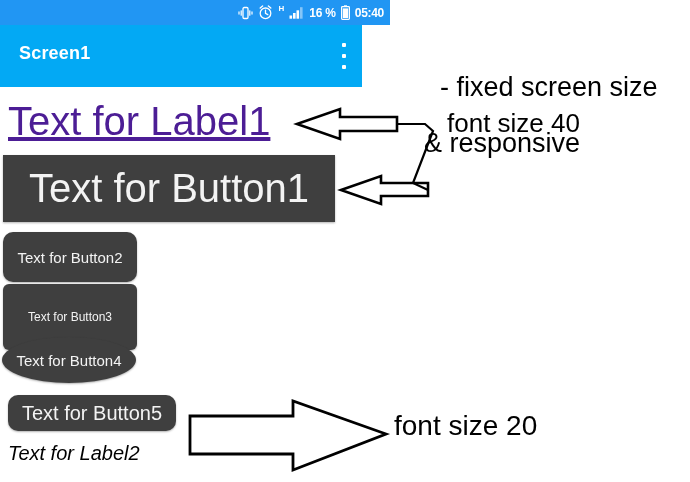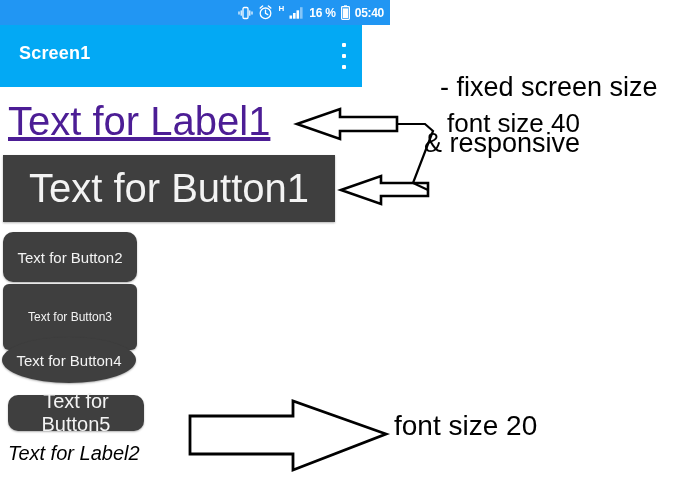--- a/index.html
+++ b/index.html
@@ -161,21 +161,21 @@
     left: 2px;
     top: 250px;
     width: 134px;
     height: 46px;
     font-size: 15px;
     border-radius: 50% / 50%;
   }
   #btn5 {
     left: 8px;
     top: 308px;
-    width: 136px;
+    width: 168px;
     height: 36px;
     font-size: 20px;
     border-radius: 10px;
   }
   #label2 {
     position: absolute;
     left: 8px;
     top: 356px;
     font-size: 20px;
     color: #000000;

